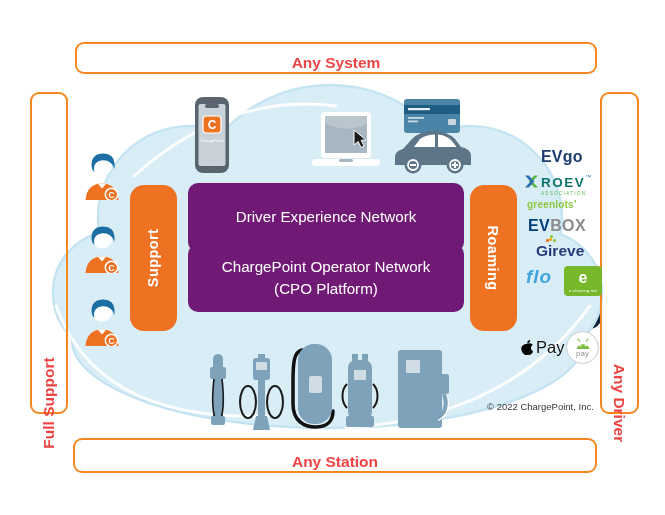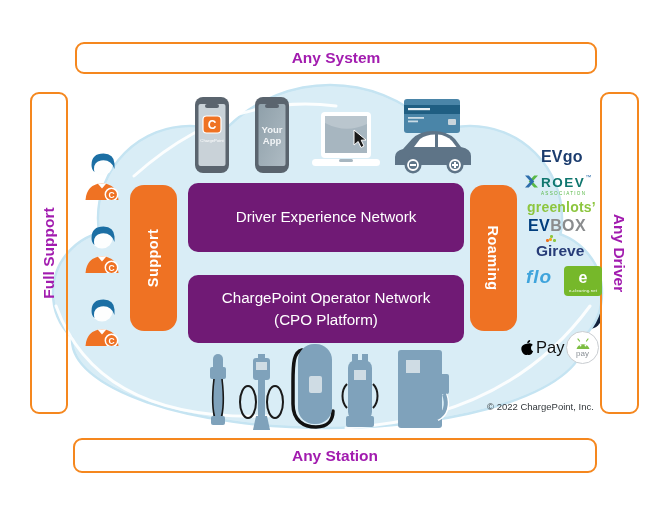--- a/index.html
+++ b/index.html
@@ -1,40 +1,40 @@
 <!DOCTYPE html>
 <html><head>
 <meta charset="utf-8">
 <style>
   html,body{margin:0;padding:0;background:#fff;}
   #stage{position:relative;width:665px;height:515px;background:#fff;overflow:hidden;
          font-family:"Liberation Sans",sans-serif;}
   
   .frame-box{position:absolute;border:2px solid #F5871E;border-radius:9px;background:transparent;
-             display:flex;align-items:center;justify-content:center;
-             color:#a21caf;font-weight:700;font-size:15.5px;z-index:5;}
+             display:flex;align-items:flex-end;justify-content:center;
+             color:#ef4444;font-weight:700;font-size:15.5px;z-index:5;}
   #box-top{left:75px;top:42px;width:518px;height:28px;}
   #box-bottom{left:73px;top:438px;width:520px;height:31px;}
   #box-left{left:30px;top:92px;width:34px;height:318px;}
   #box-right{left:600px;top:92px;width:35px;height:318px;}
   .vtext-up{transform:rotate(-90deg);white-space:nowrap;}
   .vtext-down{transform:rotate(90deg);white-space:nowrap;}
   
   #cloud{position:absolute;left:38px;top:76px;z-index:1;}
   
   .pill{position:absolute;width:47px;height:146px;background:#EF7223;border-radius:14px;
         display:flex;align-items:center;justify-content:center;color:#fff;
         font-size:14.5px;font-weight:600;letter-spacing:.4px;z-index:6;}
   #pill-support{left:130px;top:185px;}
   #pill-roaming{left:470px;top:185px;}
   .platform{position:absolute;left:188px;width:276px;background:#701a75;border-radius:10px;
             display:flex;flex-direction:column;align-items:center;justify-content:center;
             color:#fff;font-size:15.2px;line-height:1.45;z-index:6;text-align:center;}
   #platform-emsp{top:183px;height:69px;}
-  #platform-cpo{top:275px;height:68px;}
+  #platform-cpo{top:244px;height:68px;}
   
   .art{position:absolute;z-index:6;}
   #phone-cp{left:193px;top:96px;}
   #phone-your{left:253px;top:96px;}
   #laptop{left:310px;top:110px;}
   #card{left:404px;top:99px;}
   #car{left:392px;top:126px;}
   #person-1{left:83px;top:150px;}
   #person-2{left:83px;top:223px;}
   #person-3{left:83px;top:296px;}
@@ -44,21 +44,21 @@
   #station-4{left:340px;top:354px;}
   #station-5{left:396px;top:348px;}
   
   .logo{position:absolute;z-index:6;}
   #logo-evgo{left:541px;top:148px;font-size:16px;font-weight:800;color:#1B3C6E;letter-spacing:.2px;}
   #logo-roev{left:524px;top:174px;display:flex;align-items:flex-start;gap:2px;}
   #roev-txt{display:flex;flex-direction:column;line-height:1;}
   #roev-name{font-size:13.5px;font-weight:700;color:#0f766e;letter-spacing:1.5px;}
   #roev-tm{font-size:6px;color:#2E6FAC;vertical-align:top;}
   #roev-sub{font-size:4.6px;color:#59B947;letter-spacing:1.3px;margin-top:1.5px;}
-  #logo-greenlots{left:527px;top:199px;font-size:14px;font-weight:700;color:#8DC63F;letter-spacing:.2px;}
+  #logo-greenlots{left:527px;top:199px;font-size:10px;font-weight:700;color:#8DC63F;letter-spacing:.2px;}
   #logo-evbox{left:528px;top:217px;font-size:16px;font-weight:800;letter-spacing:.4px;}
   #evbox-ev{color:#003E7E;} #evbox-box{color:#8A8C8E;}
   #logo-gireve{left:536px;top:242px;font-size:15.5px;font-weight:700;color:#263B77;}
   #gireve-sparkle{position:absolute;top:-4px;left:13px;width:2.5px;height:2.5px;border-radius:50%;
        background:#F5A81C;box-shadow:4px 1px 0 #8DC63F,-3px 1px 0 #EF7223,1px -3px 0 #8DC63F;}
   #logo-flo{left:526px;top:266px;font-size:19px;font-weight:700;font-style:italic;color:#3FA4DC;letter-spacing:1px;}
   #logo-eclearing{left:564px;top:266px;width:38px;height:30px;background:#76B82A;border-radius:4px;
        display:flex;flex-direction:column;align-items:center;justify-content:center;color:#fff;}
   #eclearing-e{font-size:16px;font-weight:800;line-height:1;}
   #eclearing-domain{font-size:4.2px;margin-top:2px;letter-spacing:.2px;}
@@ -136,35 +136,20 @@
   <div id="phone-cp" class="art">
     <svg width="38" height="78" viewBox="0 0 38 78">
       <rect x="2" y="1" width="34" height="76" rx="8" fill="#5A646E"></rect>
       <rect x="5.5" y="8" width="27" height="62" rx="2" fill="#C9D2D8"></rect>
       <rect x="12" y="8" width="14" height="4" rx="2" fill="#5A646E"></rect>
       <rect x="10" y="20" width="18" height="17" rx="3.5" fill="#EF7223" stroke="#fff" stroke-width="1.2"></rect>
       <text x="19" y="33" text-anchor="middle" font-size="12" font-weight="bold" fill="#fff">C</text>
       <text x="19" y="46" text-anchor="middle" font-size="4.2" fill="#fff">ChargePoint</text>
     </svg>
   </div>
-  <div id="phone-your" class="art">
-    <svg width="38" height="78" viewBox="0 0 38 78">
-      <defs>
-          <linearGradient id="scr2" x1="0" y1="0" x2="1" y2="1">
-        <stop offset="0" stop-color="#8FA0AA"></stop>
-            <stop offset="1" stop-color="#AEBBC3"></stop>
-          </linearGradient>
-        </defs>
-      <rect x="2" y="1" width="34" height="76" rx="8" fill="#5A646E"></rect>
-      <rect x="5.5" y="8" width="27" height="62" rx="2" fill="url(#scr2)"></rect>
-      <rect x="12" y="8" width="14" height="4" rx="2" fill="#5A646E"></rect>
-      <text x="19" y="37" text-anchor="middle" font-size="9.5" font-weight="bold" fill="#F2F5F7">Your</text>
-      <text x="19" y="48" text-anchor="middle" font-size="9.5" font-weight="bold" fill="#F2F5F7">App</text>
-    </svg>
-  </div>
   <div id="laptop" class="art">
     <svg width="72" height="62" viewBox="0 0 72 62">
       <rect x="11" y="2" width="50" height="46" rx="4" fill="#fff"></rect>
       <rect x="15" y="6" width="42" height="37" fill="#A7B6C0"></rect>
       <path d="M15 6 L57 6 L57 14 Q36 24 15 13 Z" fill="#fff" opacity=".22"></path>
       <rect x="2" y="49" width="68" height="7" rx="3.5" fill="#fff"></rect>
       <rect x="29" y="49" width="14" height="3" rx="1.5" fill="#A7B6C0"></rect>
       <path d="M44 20 L44 35 L48.2 31.5 L51 37.5 L54 36 L51.2 30.2 L56 30 Z" fill="#1A1A1A" stroke="#fff" stroke-width="1"></path>
     </svg>
   </div>

